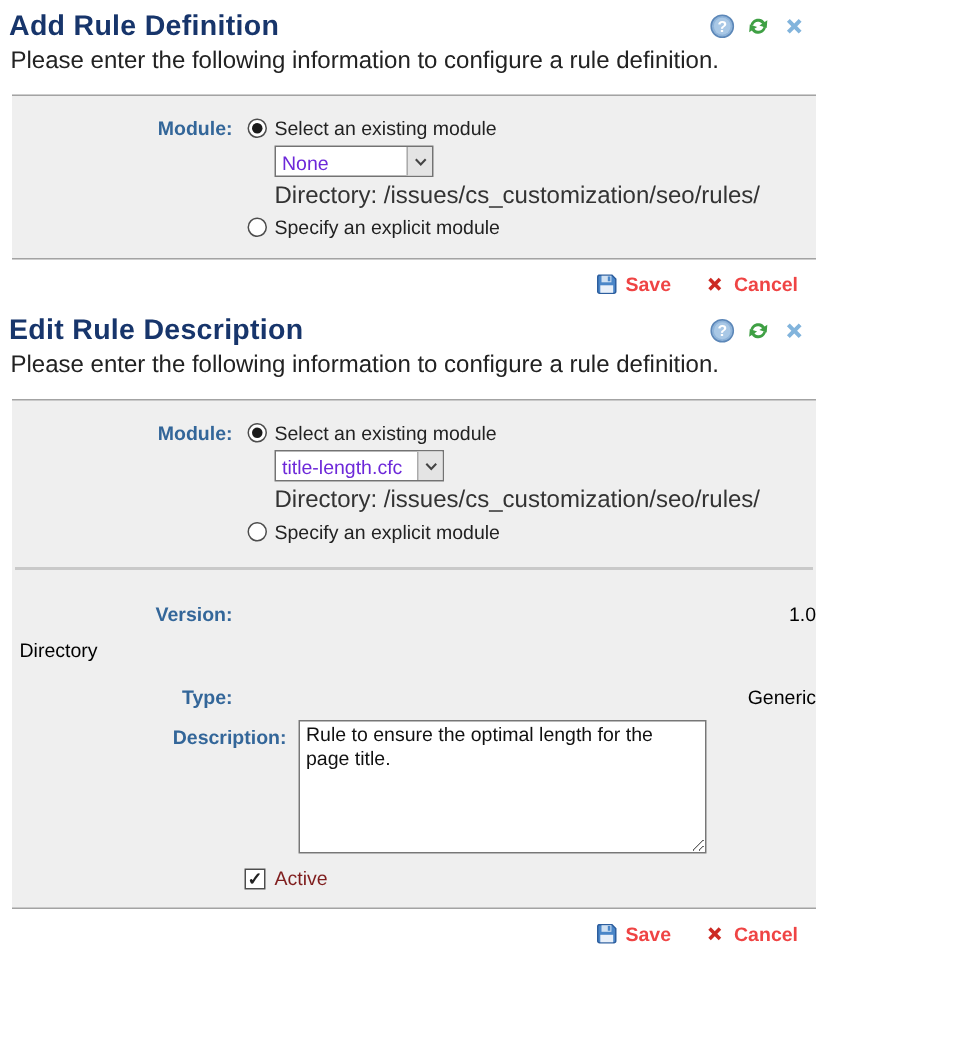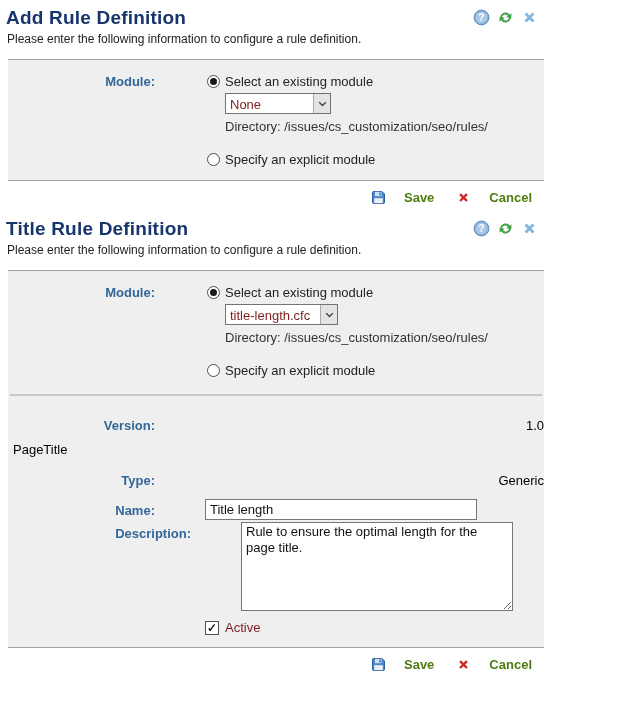--- a/index.html
+++ b/index.html
@@ -11,42 +11,42 @@
     color:#222222;
   }
   .page { width:552px; position:relative; }
 
   
   .sec-hdr { position:relative; padding:7px 8px 0 6px; }
   .sec-title {
     margin:0; font-size:19px; line-height:22px; font-weight:bold;
     color:#17356b; letter-spacing:0.2px;
   }
-  .sec-sub { margin:3px 0 0 1px; font-size:12px; color:#222; }
+  .sec-sub { margin:3px 0 0 1px; font-size:16px; color:#222; }
   .hdr-icons {
     position:absolute; right:14px; top:9px;
     display:flex; align-items:center; gap:7px;
   }
   .hdr-icons .ico { width:17px; height:17px; display:inline-block; cursor:pointer; }
 
   
   .panel {
     margin:13px 8px 0 8px;
     background:#efefef;
     border-top:1px solid #a3a3a3;
     border-bottom:1px solid #a3a3a3;
     padding:13px 0 12px 0;
   }
   .divider {
     height:2px; background:#c9c9c9; border:0;
     margin:15px 2px 21px 2px;
   }
 
   
-  .form-row { display:flex; align-items:flex-start;gap:42px; }
+  .form-row { display:flex; align-items:flex-start; }
   .flabel {
     width:152px; flex:none; text-align:right; padding-right:5px;
     font-size:13px; font-weight:bold; color:#336699; line-height:17px;
   }
   .fvalue { padding-left:5px; font-size:13px; color:#222; line-height:17px; }
   .meta-row { margin-bottom:7px;justify-content:space-between; }
   .meta-row .fvalue { color:#000000; }
 
   
   .opt-line { display:flex; align-items:center; font-size:13px; color:#222; }
@@ -69,27 +69,27 @@
     content:"\2713"; position:absolute; left:1px; top:-1px;
     font-size:12px; font-weight:bold; color:#222;
   }
 
   
   .sel {
     display:inline-flex; align-items:stretch; height:21px;
     border:1px solid #737373; background:#fff; margin:3px 0 3px 18px;
     cursor:pointer;
   }
-  .sel-text { font-size:13px; padding:2px 5px 0 4px; white-space:nowrap; flex:1; color:#7f1d1d; }
+  .sel-text { font-size:13px; padding:2px 5px 0 4px; white-space:nowrap; flex:1; color:#6d28d9; }
   .sel-btn {
     width:17px; flex:none; background:#e4e4e4; border-left:1px solid #ababab;
     display:flex; align-items:center; justify-content:center;
   }
-  .dir-line { margin-left:18px; font-size:13px; color:#333; line-height:17px; padding-top:1px; }
-  .opt2 { margin-top:16px; }
+  .dir-line { margin-left:18px; font-size:16px; color:#333; line-height:17px; padding-top:1px; }
+  .opt2 { margin-top:4px; }
 
   
   .txt-input {
     width:272px; height:21px; border:1px solid #777; background:#fff;
     font-family:"Liberation Sans", sans-serif; font-size:13px; color:#111;
     padding:1px 4px; margin-left:3px;
   }
   .txt-area {
     width:272px; height:89px; border:1px solid #777; background:#fff;
     font-family:"Liberation Sans", sans-serif; font-size:13px; color:#111;
@@ -99,22 +99,22 @@
   .desc-row { margin-top:2px;padding-left:36px; }
   .active-row { margin-top:9px; }
   .active-lbl { font-size:13px; font-weight:normal; color:#7f1d1d; }
 
   
   .actions {
     display:flex; justify-content:flex-end; align-items:center;
     gap:22px; padding:9px 20px 4px 0;
   }
   .act-btn {
-    display:inline-flex; align-items:center; gap:18px; cursor:pointer;
-    font-size:13px; font-weight:bold; color:#4d7c0f;
+    display:inline-flex; align-items:center; gap:5px; cursor:pointer;
+    font-size:13px; font-weight:bold; color:#ef4444;
   }
   .act-btn .ico { width:15px; height:15px; display:inline-block; }
   .edit-gap { margin-top:2px; }
 </style>
 </head>
 <body>
 
 <svg width="0" height="0" style="position:absolute">
   <defs>
     <g id="g-help">
@@ -196,21 +196,21 @@
         <span class="ico"><svg width="15" height="15" viewBox="0 0 16 16">
               <use href="#g-xshape" fill="#cc2a23"></use>
             </svg></span>
         <span>Cancel</span>
       </span>
     </div>
   </div>
 
   <div class="edit-gap">
     <div class="sec-hdr">
-      <h1 class="sec-title">Title Rule Definition</h1>
+      <h1 class="sec-title">Edit Rule Description</h1>
       <div class="sec-sub">Please enter the following information to configure a rule definition.</div>
       <div class="hdr-icons">
         <span class="ico"><svg width="17" height="17" viewBox="0 0 17 17">
               <use href="#g-help"></use>
             </svg></span>
         <span class="ico"><svg width="17" height="17" viewBox="0 0 16 16">
               <use href="#g-refresh"></use>
             </svg></span>
         <span class="ico"><svg width="17" height="17" viewBox="0 0 16 16">
               <use href="#g-xshape" fill="#82b4dc"></use>
@@ -243,33 +243,29 @@
         </div>
       </div>
 
       <hr class="divider">
 
       <div class="form-row meta-row">
         <div class="flabel">Version:</div>
         <div class="fvalue">1.0</div>
       </div>
       <div class="form-row meta-row">
-        <div class="fvalue">PageTitle</div>
+        <div class="fvalue">Directory</div>
       </div>
       <div class="form-row meta-row">
       </div>
       <div class="form-row meta-row">
         <div class="flabel">Type:</div>
         <div class="fvalue">Generic</div>
       </div>
 
-      <div class="form-row name-row">
-        <div class="flabel" style="padding-top:3px">Name:</div>
-        <input class="txt-input" type="text" value="Title length" style="">
-      </div>
 
       <div class="form-row desc-row">
         <div class="flabel" style="padding-top:3px">Description:</div>
         <textarea class="txt-area" style="">Rule to ensure the optimal length for the page title.</textarea>
       </div>
 
       <div class="form-row active-row">
         <div class="flabel"></div>
         <label class="opt-line" style="padding-left:3px">
           <input type="checkbox" checked="checked" style="">

